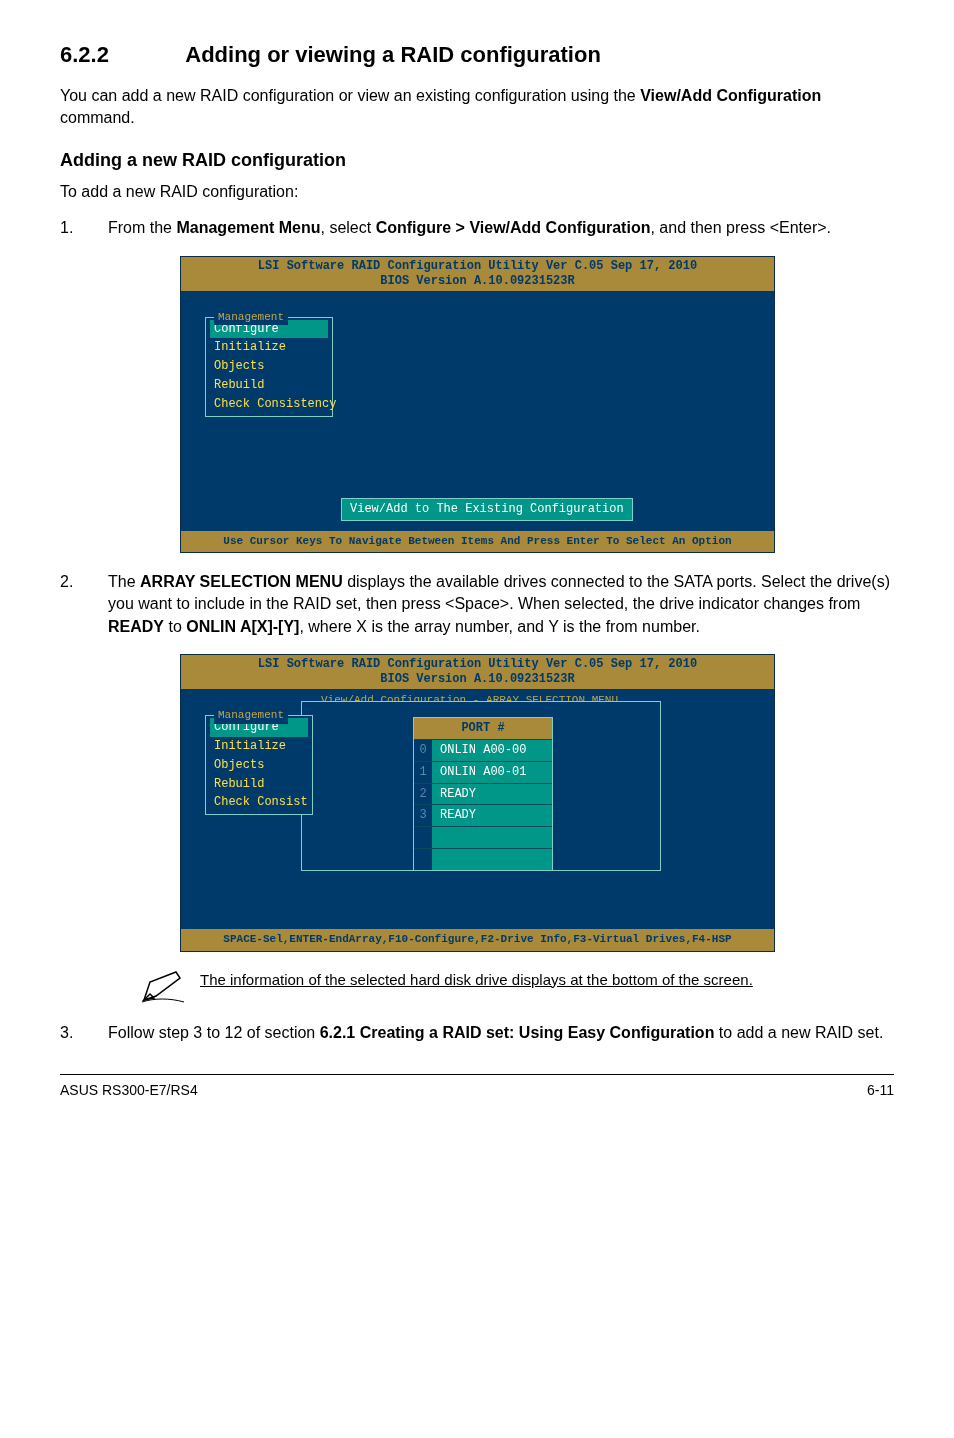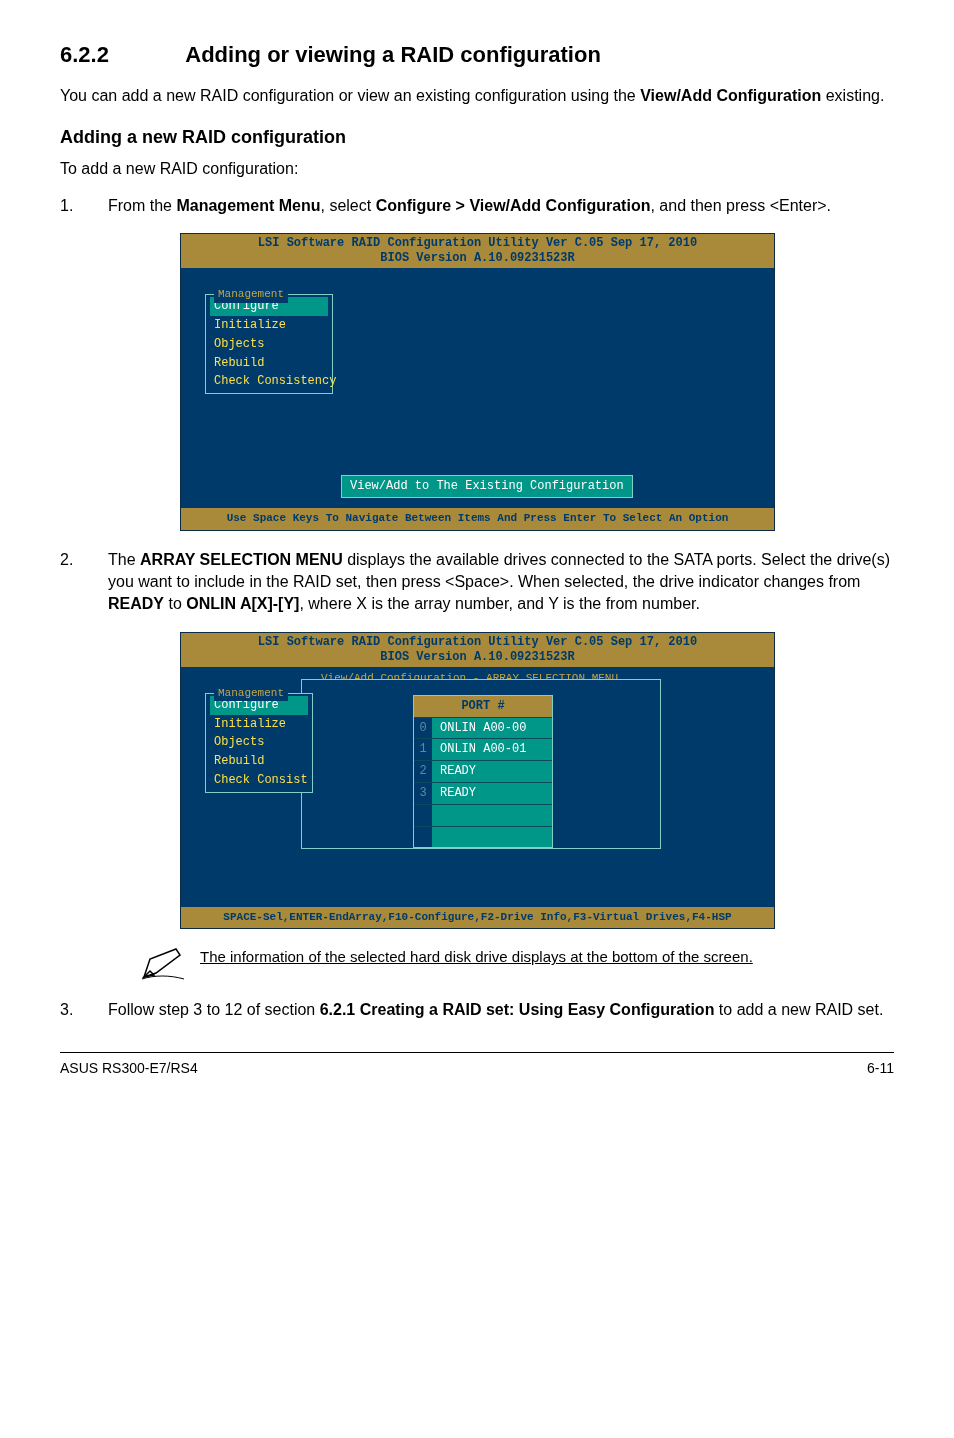--- a/index.html
+++ b/index.html
@@ -165,21 +165,21 @@
 </style>
 </head>
 <body>
 
 <h2 class="section-title">
   <span class="num">6.2.2</span>
   <span>Adding or viewing a RAID configuration</span>
 </h2>
 
 <p class="body">
-  <span>You can add a new RAID configuration or view an existing configuration using the </span><b>View/Add Configuration</b><span> existing.</span>
+  <span>You can add a new RAID configuration or view an existing configuration using the </span><b>View/Add Configuration</b><span> command.</span>
 </p>
 
 <h3 class="subhead">Adding a new RAID configuration</h3>
 <p class="body">To add a new RAID configuration:</p>
 
 <ol class="steps">
   <li>
     <span class="stepnum">1.</span>
     <span class="steptext">
       <span>From the </span><b>Management Menu</b><span>, select </span><b>Configure &gt; View/Add Configuration</b><span>, and then press &lt;Enter&gt;.</span>
@@ -199,21 +199,21 @@
       <div class="menu-item highlight">Configure</div>
       <div class="menu-item white">Initialize</div>
       <div class="menu-item white">Objects</div>
       <div class="menu-item white">Rebuild</div>
       <div class="menu-item white">Check Consistency</div>
     </div>
 
 
     <div class="bios-bottom-box" style="bottom:10px; left:160px;">View/Add to The Existing Configuration</div>
   </div>
-  <div class="bios-statusbar">Use Space Keys To Navigate Between Items And Press Enter To Select An Option</div>
+  <div class="bios-statusbar">Use Cursor Keys To Navigate Between Items And Press Enter To Select An Option</div>
 </div>
 
 <ol class="steps">
   <li>
     <span class="stepnum">2.</span>
     <span class="steptext">
       <span>The </span><b>ARRAY SELECTION MENU</b><span> displays the available drives connected to the SATA ports. Select the drive(s) you want to include in the RAID set, then press &lt;Space&gt;. When selected, the drive indicator changes from </span><b>READY</b><span> to </span><b>ONLIN A[X]-[Y]</b><span>, where X is the array number, and Y is the from number.</span>
     </span>
   </li>
 </ol>

